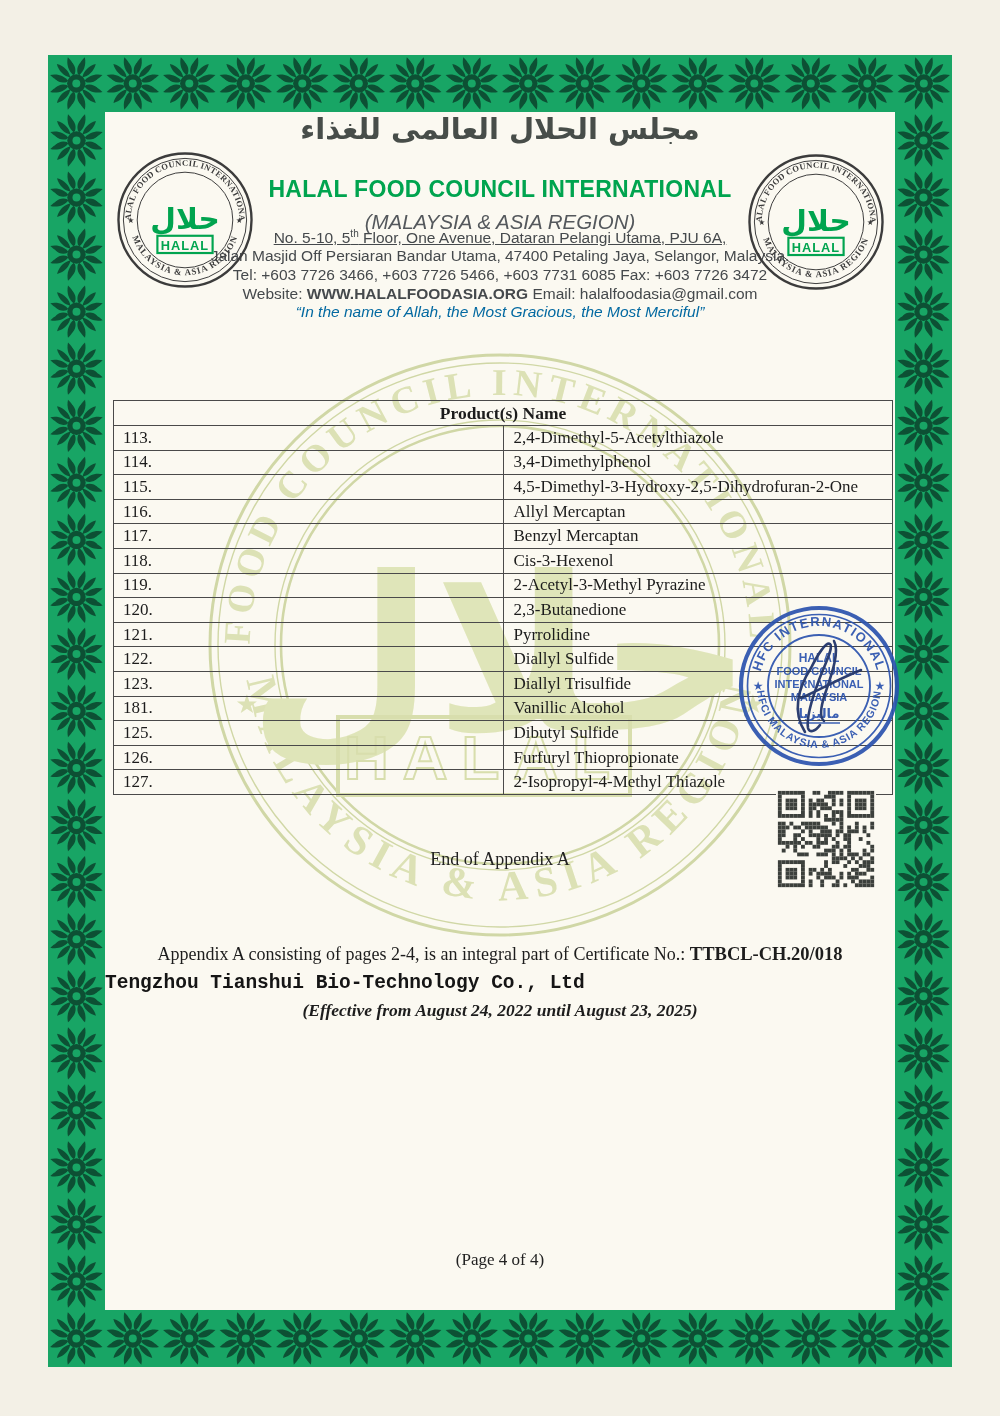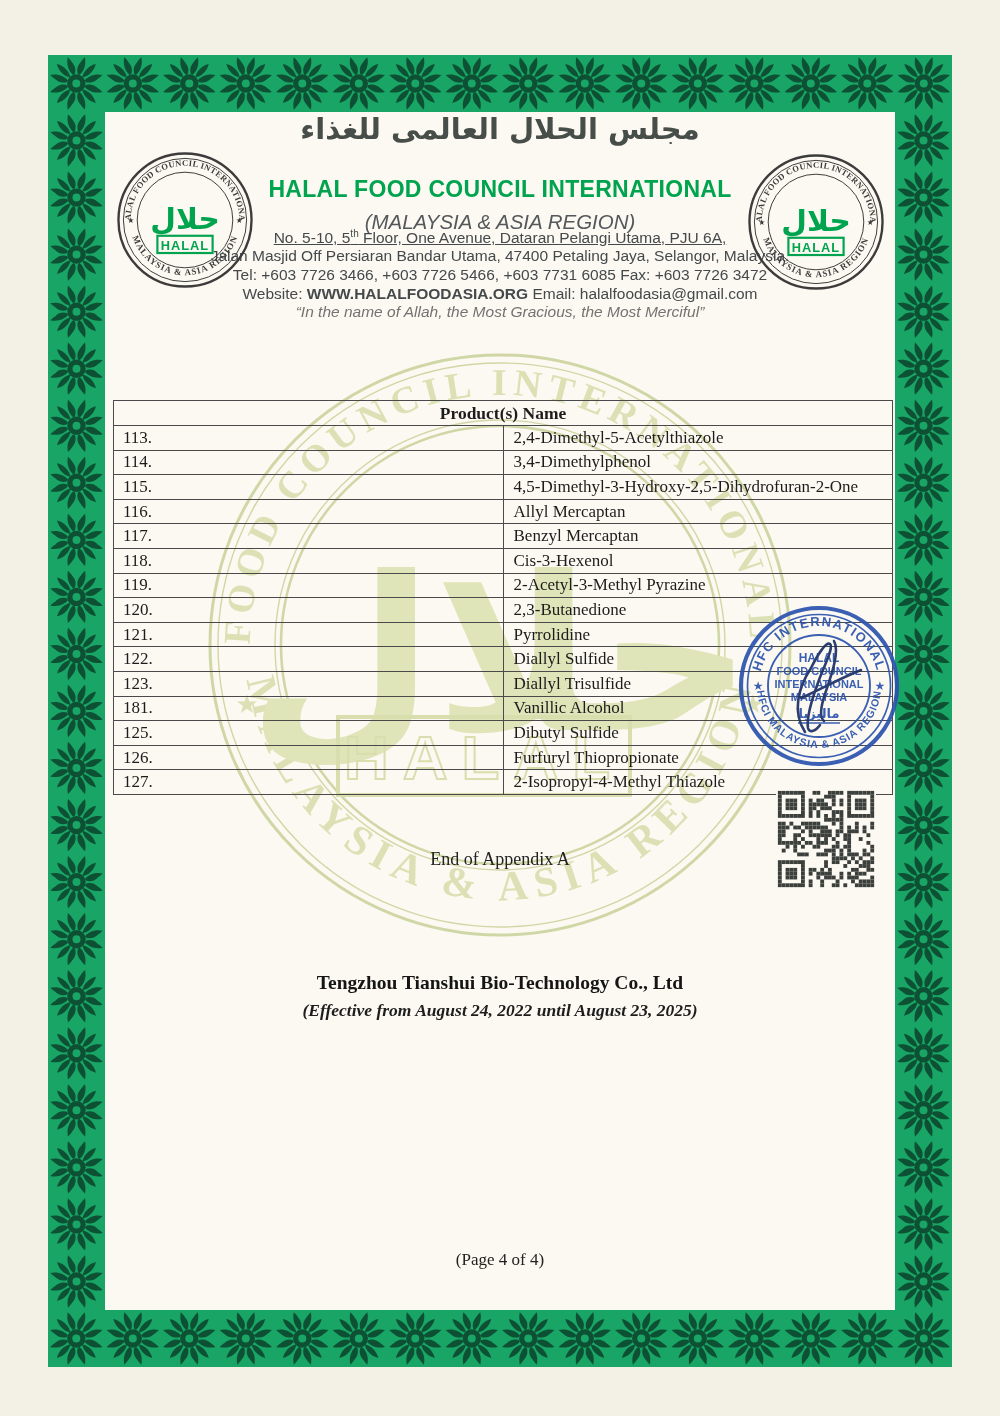--- a/index.html
+++ b/index.html
@@ -18,37 +18,37 @@
     font-family:"DejaVu Sans",sans-serif;font-size:29px;font-weight:bold;color:#474d49;letter-spacing:1px;}
   .org-name{position:absolute;left:0;top:176px;width:100%;
     font-family:"Liberation Sans",sans-serif;font-size:23px;font-weight:bold;color:#00a44f;letter-spacing:.3px;}
   .region{position:absolute;left:0;top:202px;width:100%;
     font-family:"Liberation Sans",sans-serif;font-size:20.5px;font-style:italic;color:#54585c;margin-top:8px;}
   .addr{position:absolute;left:0;width:100%;
     font-family:"Liberation Sans",sans-serif;font-size:15.5px;color:#45494c;}
   .addr sup{font-size:10px;}
   .addr .b{font-weight:bold;}
   .quote{position:absolute;left:0;top:303px;width:100%;
-    font-family:"Liberation Sans",sans-serif;font-size:15.5px;font-style:italic;color:#737373;}
+    font-family:"Liberation Sans",sans-serif;font-size:15.5px;font-style:italic;color:#0369a1;}
 
   
   table.products{position:absolute;left:113px;top:400px;width:780px;border-collapse:collapse;
      table-layout:fixed;z-index:3;background:transparent;}
   table.products th, table.products td{border:1.4px solid #4a4a4a;
      font-family:"Liberation Serif",serif;color:#1c1c1c;white-space:nowrap;overflow:hidden;}
   table.products th{font-size:17.5px;font-weight:bold;text-align:center;height:22px;padding:1px 4px;}
   table.products td{font-size:17px;height:21.6px;padding:1px 6px;}
   td.c-no{width:44px;padding-left:9px !important;}
   td.c-name{padding-left:10px !important;}
 
   
   .end-note{left:105px;top:849px;width:790px;text-align:center;font-size:18px;color:#222;z-index:3;}
   .appendix-line{left:105px;top:944px;width:790px;text-align:center;font-size:18px;color:#1d1d1d;z-index:3;}
   .appendix-line .cert{font-weight:bold;font-size:18.5px;}
-  .company-line{left:105px;top:972px;width:790px;text-align:center;font-size:19.5px;font-weight:bold;color:#151515;z-index:3;}
+  .company-line{left:105px;top:972px;width:790px;font-size:19.5px;font-weight:bold;color:#151515;z-index:3;font-family:Liberation Mono, monospace;}
   .effective-line{left:105px;top:1000px;width:790px;text-align:center;font-size:17.5px;
       font-weight:bold;font-style:italic;color:#1d1d1d;z-index:3;}
   .page-note{left:105px;top:1250px;width:790px;text-align:center;font-size:17px;color:#222;z-index:3;}
 </style>
 </head>
 <body>
 
 <div class="page">
 
   <div class="abs inner-sheet"></div>
@@ -191,20 +191,21 @@
           <td class="c-name">Furfuryl Thiopropionate</td>
         </tr>
         <tr>
           <td class="c-no">127.</td>
           <td class="c-name">2-Isopropyl-4-Methyl Thiazole</td>
         </tr>
       </tbody>
   </table>
 
   <div class="abs end-note">End of Appendix A</div>
+  <div class="abs appendix-line"><span>Appendix A consisting of pages 2-4, is an integral part of Certificate No.: </span><span class="cert">TTBCL-CH.20/018</span></div>
   <div class="abs company-line">Tengzhou Tianshui Bio-Technology Co., Ltd</div>
   <div class="abs effective-line">(Effective from August 24, 2022 until August 23, 2025)</div>
   <div class="abs page-note">(Page 4 of 4)</div>
 
   <svg class="abs layer-stamp" style="left:776px;top:789px;" width="100" height="100" viewBox="0 0 100 100">
     <rect x="0" y="0" width="100" height="100" fill="#fbf9f1"></rect>
     <g id="qr-mods" fill="#3c403c">
         <rect x="1.9" y="1.9" width="3.85" height="3.85"></rect>
         <rect x="5.75" y="1.9" width="3.85" height="3.85"></rect>
         <rect x="9.6" y="1.9" width="3.85" height="3.85"></rect>

